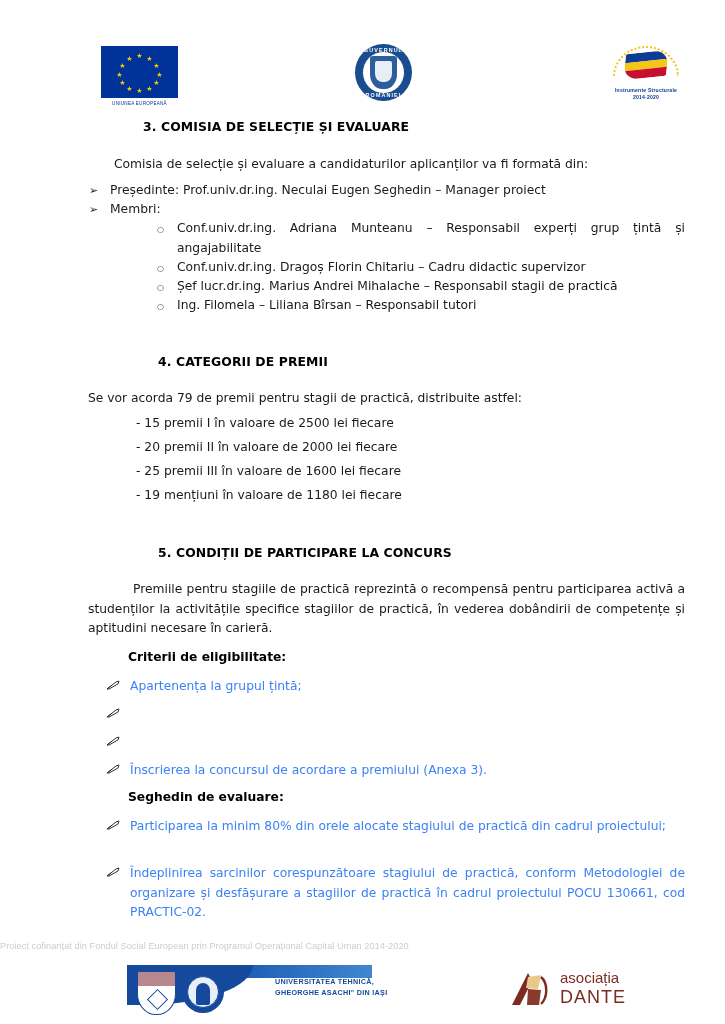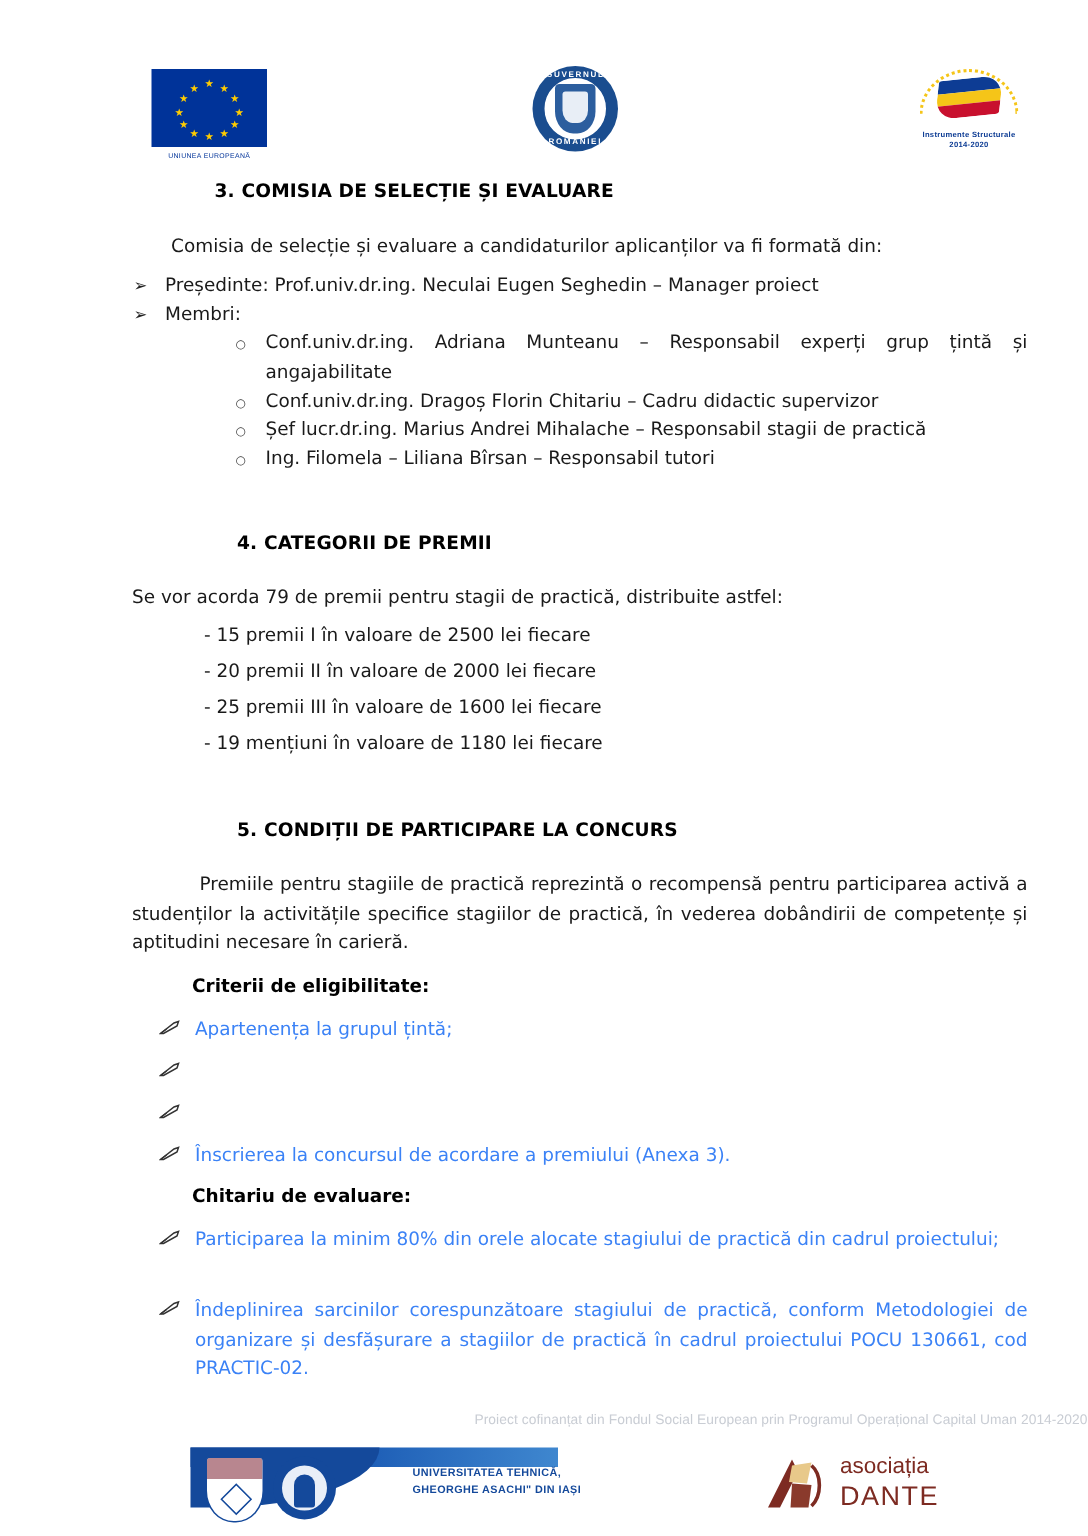--- a/index.html
+++ b/index.html
@@ -219,21 +219,21 @@
     position: absolute;
     left: -24px; top: 3px;
     width: 14px; height: 10px;
   }
 
   
   .footer-note {
     position: absolute;
     left: 0; top: 941px;
     width: 725px;
-    text-align: right;
+    text-align: left;
     font-size: 9.2px;
     color: #c9cdd4;
     font-family: "Liberation Sans", sans-serif;
     letter-spacing: 0.05px;
   }
   .footer-logos {
     position: absolute;
     left: 0; top: 960px;
     width: 725px; height: 64px;
   }
@@ -455,21 +455,21 @@
     </div>
 
     <div class="pen-item" style="left:130px; top:761px; width:555px;">
       <svg class="pen-mark" viewBox="0 0 14 10">
         <path d="M1 9 L10 2 L13 1 L12 4 L3 9 Z" fill="none" stroke="#333" stroke-width="1"></path>
         <path d="M1 9 L5 6" stroke="#333" stroke-width="1"></path>
       </svg>
       <span>Înscrierea la concursul de acordare a premiului (Anexa 3).</span>
     </div>
 
-    <div class="sub-head" style="left:128px; top:790px;">Chitariu de evaluare:</div>
+    <div class="sub-head" style="left:128px; top:790px;">Seghedin de evaluare:</div>
 
     <div class="pen-item" style="left:130px; top:817px; width:555px;">
       <svg class="pen-mark" viewBox="0 0 14 10">
         <path d="M1 9 L10 2 L13 1 L12 4 L3 9 Z" fill="none" stroke="#333" stroke-width="1"></path>
         <path d="M1 9 L5 6" stroke="#333" stroke-width="1"></path>
       </svg>
       <span>Participarea la minim 80% din orele alocate stagiului de practică din cadrul proiectului;</span>
     </div>
 
     <div class="pen-item" style="left:130px; top:864px; width:555px;">

